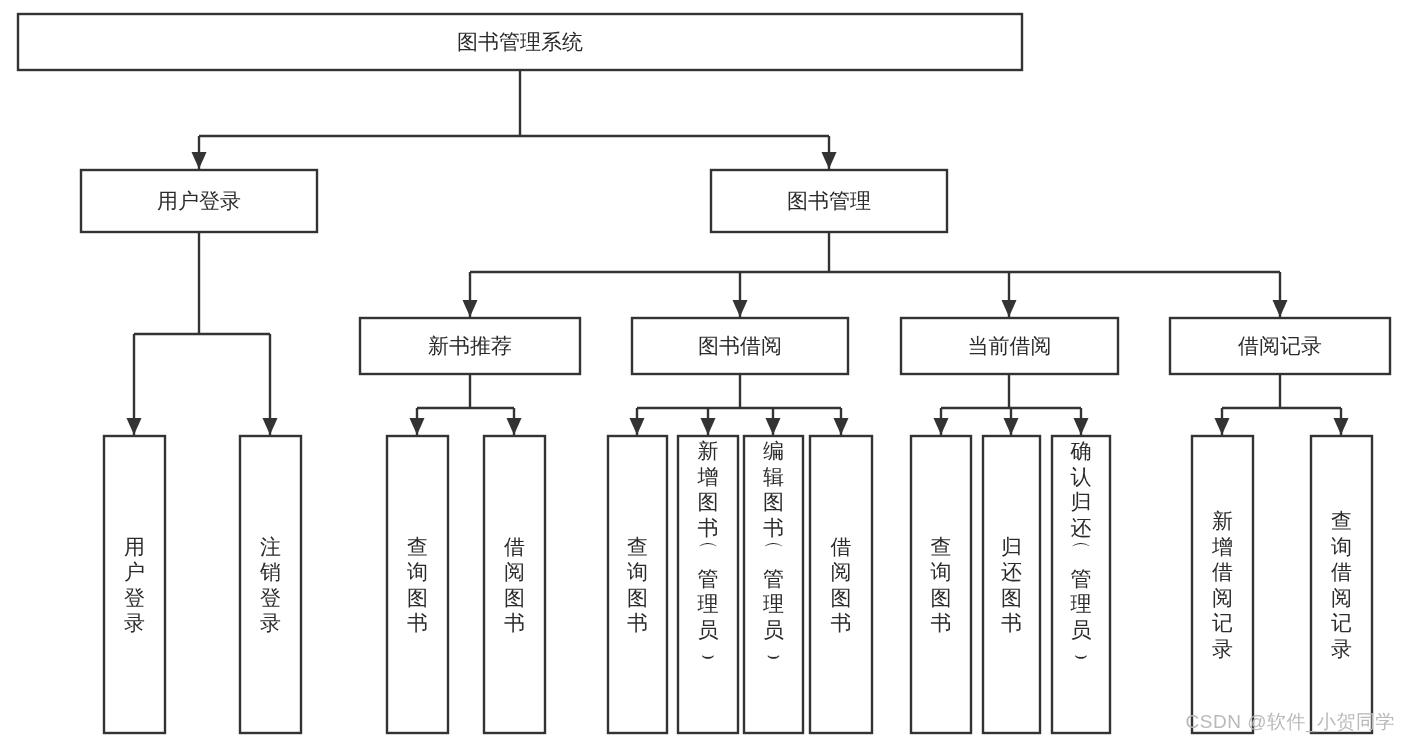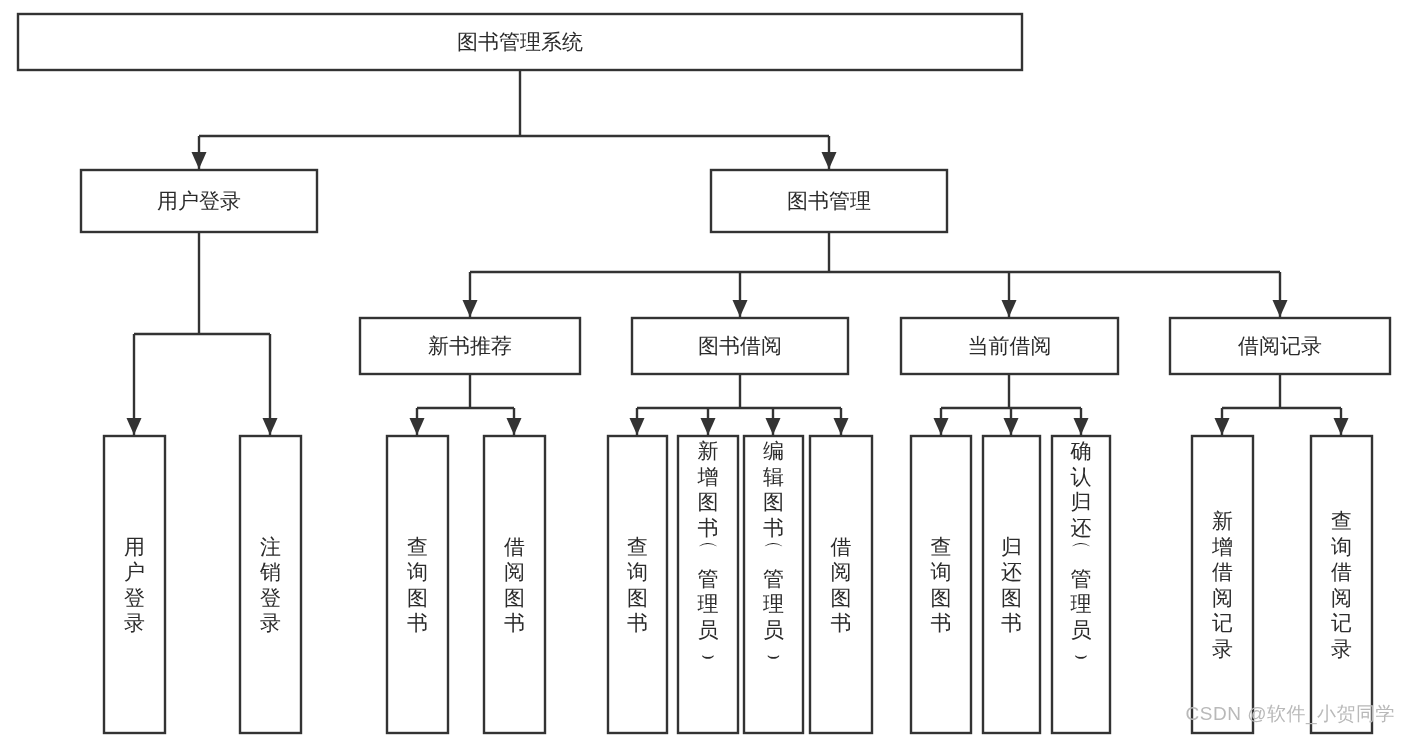--- a/index.html
+++ b/index.html
@@ -51,21 +51,21 @@
   }
   .node-label-v {
     font-family: "Liberation Sans", "DejaVu Sans", sans-serif;
     font-size: 21px;
     fill: #2b2b2b;
     text-anchor: middle;
   }
   .watermark-text {
     position: absolute;
     right: 10px;
-    bottom: 20px;
+    bottom: 12px;
     font-family: "Liberation Sans", "DejaVu Sans", sans-serif;
     font-size: 19px;
     color: #b9b9b9;
     white-space: nowrap;
     letter-spacing: 0.5px;
     user-select: none;
   }
 </style>
 </head>
 <body>

